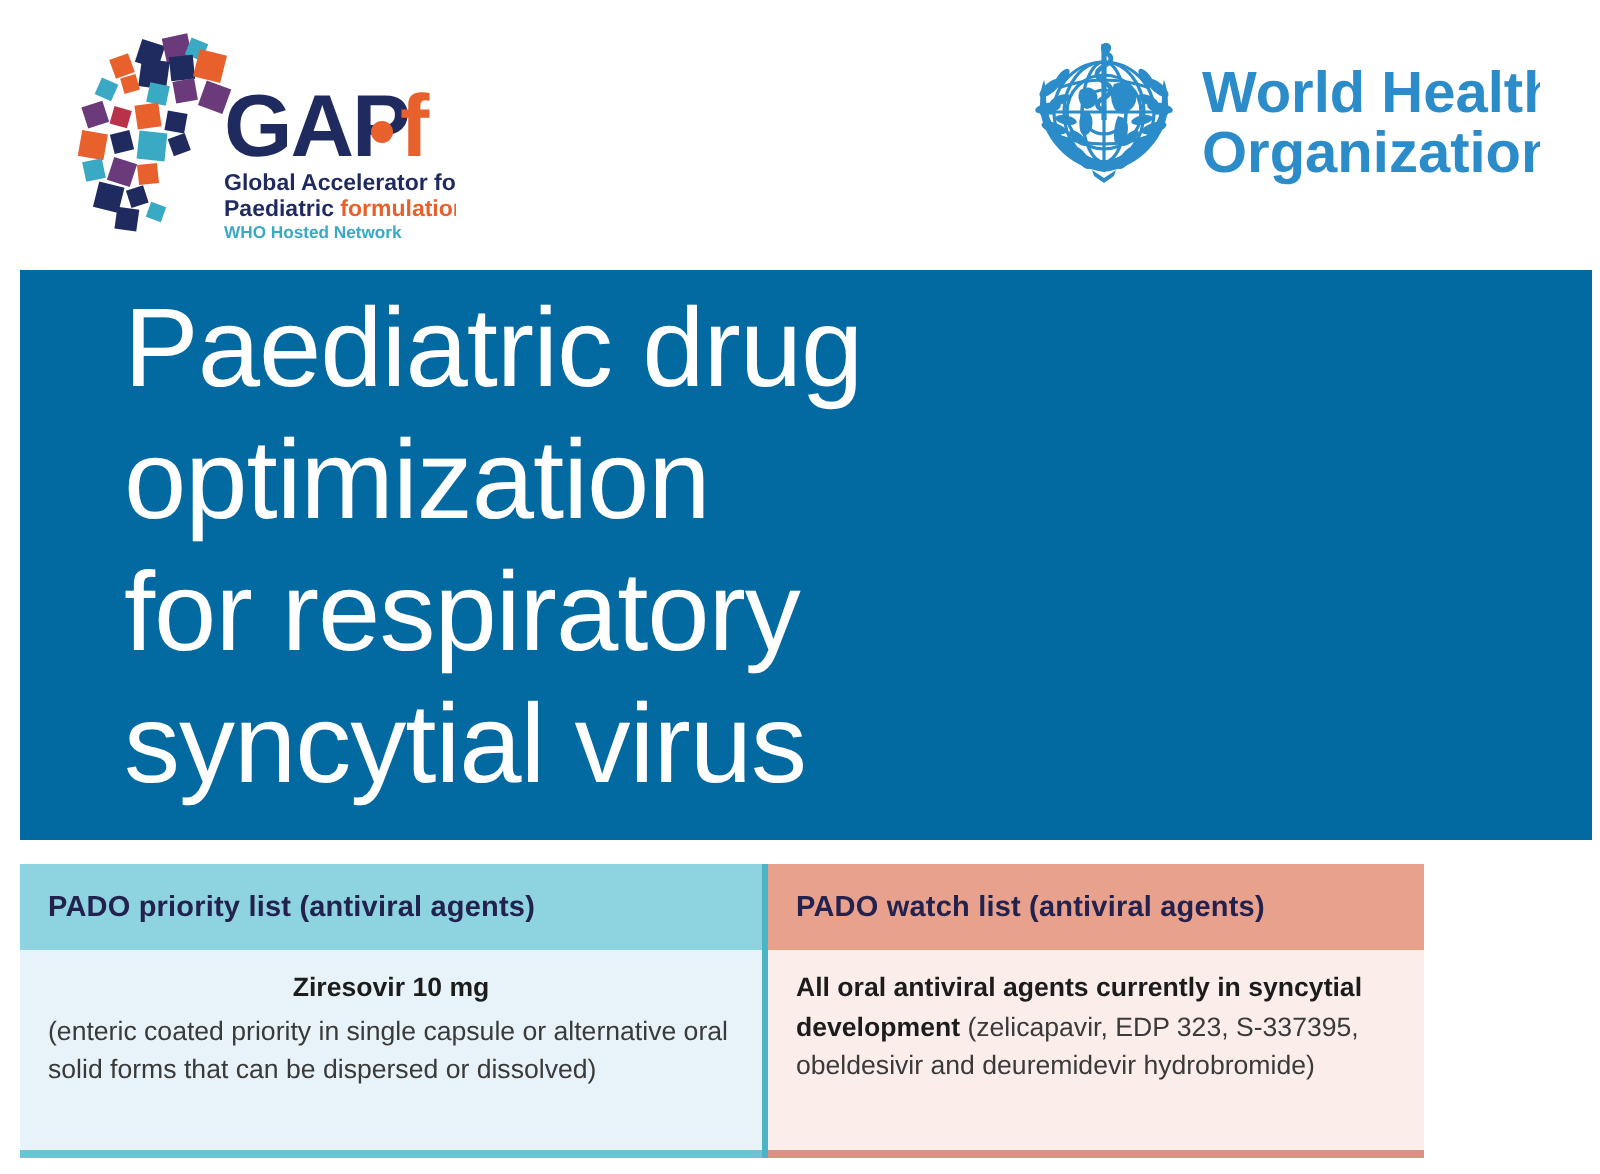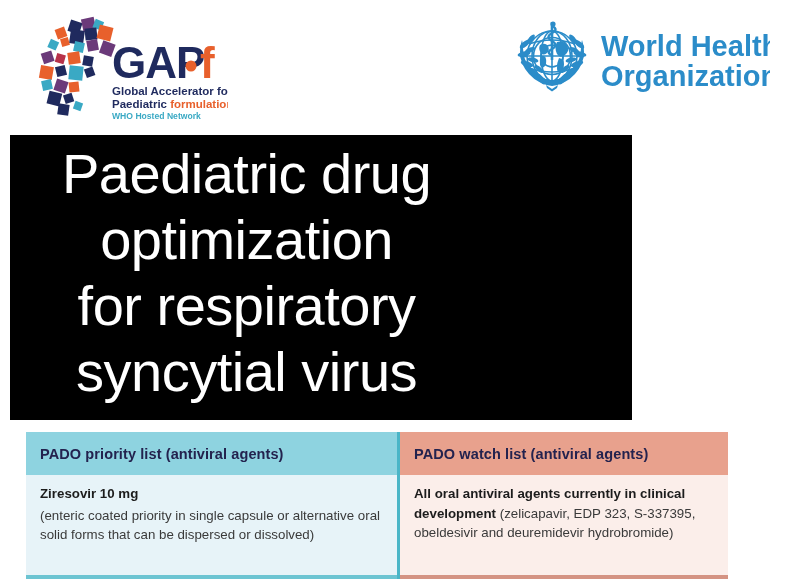--- a/index.html
+++ b/index.html
@@ -42,25 +42,24 @@
     width: 262px;
     height: 88px;
   }
   .who-logo svg { display: block; }
 
   
   .title-banner {
     position: absolute;
     left: 10px;
     top: 135px;
-    width: 622px;
+    width: 786px;
     height: 285px;
-    background: #000000;
-    box-sizing: border-box;
-    text-align: center;
+    background: #0369a1;
+    box-sizing: border-box;
   }
   .title-text {
     position: absolute;
     left: 52px;
     top: 6px;
     color: #ffffff;
     font-family: "Liberation Sans", sans-serif;
     font-size: 56px;
     font-weight: 400;
     line-height: 66px;
@@ -70,21 +69,20 @@
 
   
   .pado-table {
     position: absolute;
     left: 10px;
     top: 432px;
     width: 762px;
     height: 147px;
     display: flex;
     box-sizing: border-box;
-    margin-left: 16px;
   }
   .pado-col {
     display: flex;
     flex-direction: column;
     box-sizing: border-box;
   }
   .col-priority {
     width: 374px;
     border-right: 3px solid #4ab5c7;
   }
@@ -121,20 +119,21 @@
   }
   .body-watch {
     background: #fbeeea;
     border-bottom: 4px solid #d49383;
   }
   .body-title {
     font-weight: bold;
     color: #1c1c1c;
     display: block;
     margin-bottom: 2px;
+    text-align: center;
   }
   .body-detail {
     display: block;
     color: #3a3a3a;
   }
   .watch-para {
     margin: 0;
     color: #3a3a3a;
   }
   .watch-para b {
@@ -276,16 +275,16 @@
     <div class="col-header header-priority">PADO priority list (antiviral agents)</div>
     <div class="col-body body-priority">
       <span class="body-title">Ziresovir 10 mg</span>
       <span class="body-detail">(enteric coated priority in single capsule or alternative oral solid forms that can be dispersed or dissolved)</span>
     </div>
   </div>
 
   <div class="pado-col col-watch">
     <div class="col-header header-watch">PADO watch list (antiviral agents)</div>
     <div class="col-body body-watch">
-      <p class="watch-para"><b>All oral antiviral agents currently in clinical development</b><span> (zelicapavir, EDP 323, S-337395, obeldesivir and deuremidevir hydrobromide)</span></p>
+      <p class="watch-para"><b>All oral antiviral agents currently in syncytial development</b><span> (zelicapavir, EDP 323, S-337395, obeldesivir and deuremidevir hydrobromide)</span></p>
     </div>
   </div>
 </div>
 
 </body></html>

